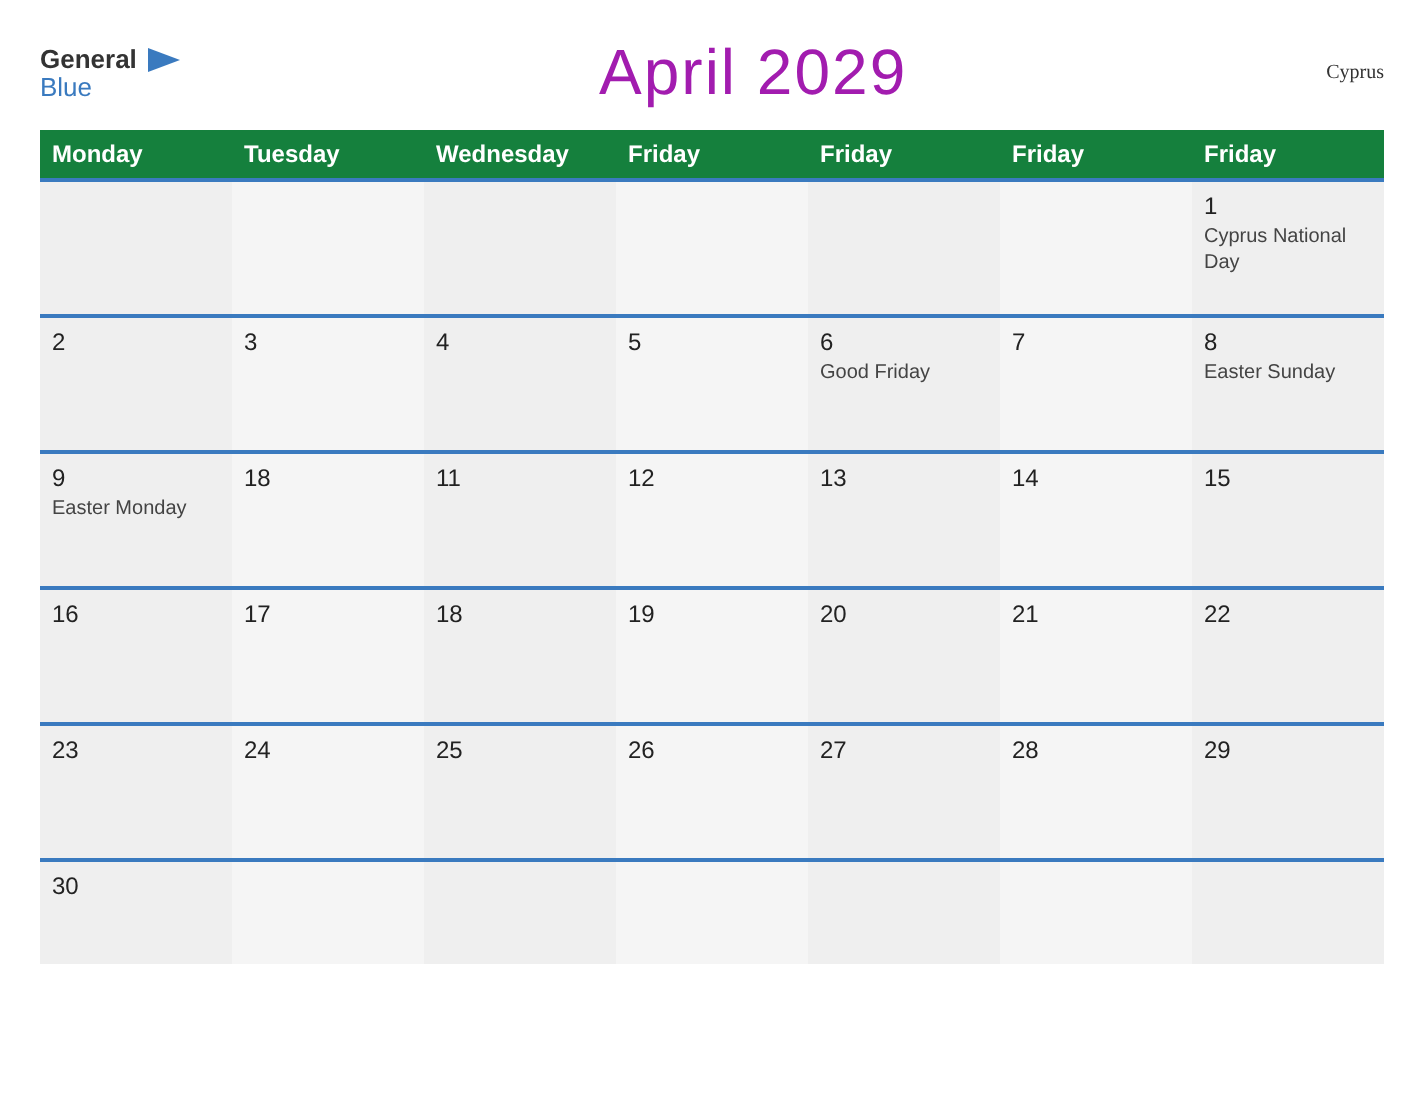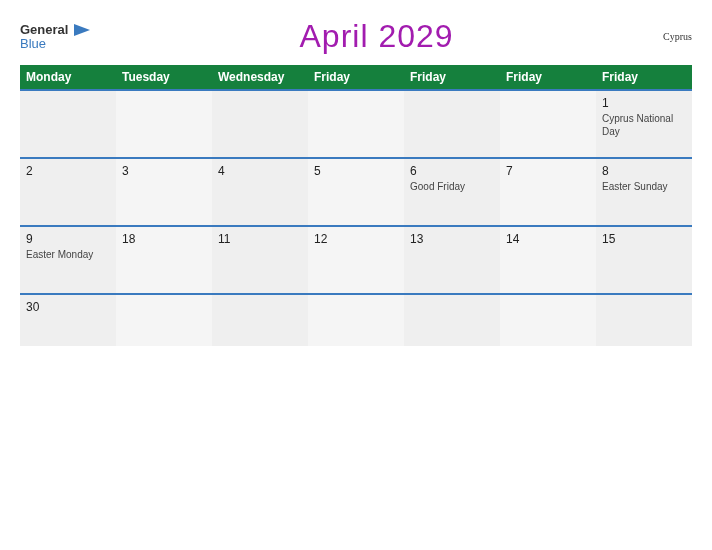--- a/index.html
+++ b/index.html
@@ -200,20 +200,66 @@
           </td>
           <td>
             <span class="day-num">14</span>
           </td>
           <td>
             <span class="day-num">15</span>
           </td>
         </tr>
         <tr>
           <td>
+            <span class="day-num">16</span>
+          </td>
+          <td>
+            <span class="day-num">17</span>
+          </td>
+          <td>
+            <span class="day-num">18</span>
+          </td>
+          <td>
+            <span class="day-num">19</span>
+          </td>
+          <td>
+            <span class="day-num">20</span>
+          </td>
+          <td>
+            <span class="day-num">21</span>
+          </td>
+          <td>
+            <span class="day-num">22</span>
+          </td>
+        </tr>
+        <tr>
+          <td>
+            <span class="day-num">23</span>
+          </td>
+          <td>
+            <span class="day-num">24</span>
+          </td>
+          <td>
+            <span class="day-num">25</span>
+          </td>
+          <td>
+            <span class="day-num">26</span>
+          </td>
+          <td>
+            <span class="day-num">27</span>
+          </td>
+          <td>
+            <span class="day-num">28</span>
+          </td>
+          <td>
+            <span class="day-num">29</span>
+          </td>
+        </tr>
+        <tr>
+          <td>
             <span class="day-num">30</span>
           </td>
           <td></td>
           <td></td>
           <td></td>
           <td></td>
           <td></td>
           <td></td>
         </tr>
       </tbody>

